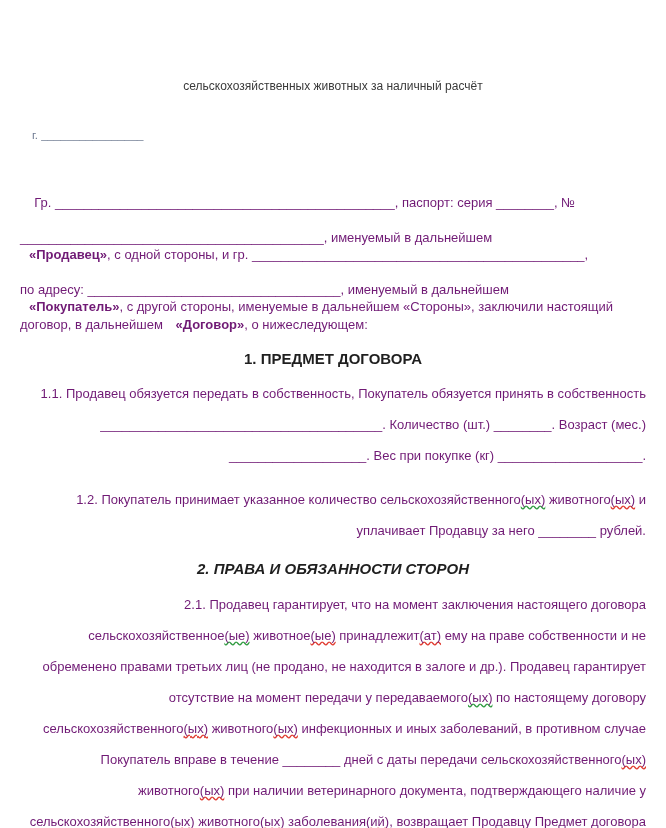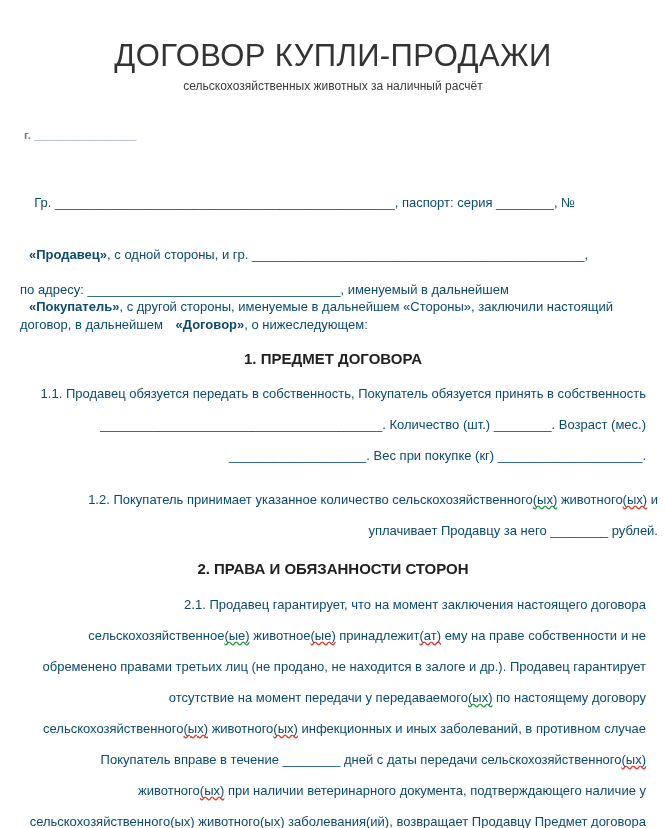--- a/index.html
+++ b/index.html
@@ -55,37 +55,36 @@
     left: 20px;
     top: 127px;
     width: 626px;
     height: 16px;
     font-size: 11.5px;
     color: #6f7b92;
     line-height: 16px;
   }
   .header-city {
     position: absolute;
-    left: 4px;
+    left: 12px;
     top: 0;
     white-space: nowrap;
-    font-weight: bold;
   }
   .header-date {
     position: absolute;
     right: 20px;
     top: 0;
     white-space: nowrap;
   }
 
   
   .para {
     position: absolute;
     font-size: 13px;
-    color: #0c4a6e;
+    color: #701a75;
   }
   .parties {
     left: 20px;
     top: 194px;
     width: 626px;
     line-height: 17.4px;
     text-align: left;
   }
   .parties .first-indent { padding-left: 7px; }
 
@@ -93,30 +92,30 @@
     position: absolute;
     left: 0;
     width: 666px;
     text-align: center;
     font-size: 15px;
     font-weight: bold;
     color: #1f1f1f;
     white-space: nowrap;
   }
   #heading-1 { top: 350px; }
-  #heading-2 { top: 560px; }
+  #heading-2 { top: 560px; font-style: italic; }
 
   .body-block {
     left: 20px;
     width: 626px;
     line-height: 31px;
     text-align: right;
   }
   #clause-11 { top: 378px; }
-  #clause-12 { top: 484px; margin-left: 12px; }
+  #clause-12 { top: 484px; }
   #clause-21 { top: 589px; }
 
   .u { white-space: pre; letter-spacing: 0px; }
 
   
   .sp-red {
     text-decoration: underline wavy #e03a2f;
     text-decoration-skip-ink: none;
     text-underline-offset: 1px;
   }
@@ -125,32 +124,31 @@
     text-decoration-skip-ink: none;
     text-underline-offset: 1px;
   }
   b { font-weight: bold; margin-left: 9px; }
 </style>
 </head>
 <body>
 
 <div class="page">
 
-  <div class="doc-title">ДОГОВОР КУПЛИ-ПРОДАЖИ</div>
 
   <div class="doc-subtitle">сельскохозяйственных животных за наличный расчёт</div>
 
   <div class="header-line">
     <span class="header-city">г. ________________</span>
   </div>
 
   <div class="para parties">
     <span class="first-indent u">  Гр. _______________________________________________, паспорт: серия ________, №</span><br>
     <br>
-    <br>
+    <span class="u">__________________________________________, именуемый в дальнейшем</span><br>
     <b>«Продавец»</b><span class="u">, с одной стороны, и гр. ______________________________________________,</span><br>
     <br>
     <span class="u">по адресу: ___________________________________, именуемый в дальнейшем</span><br>
     <b>«Покупатель»</b><span>, с другой стороны, именуемые в дальнейшем «Стороны», заключили настоящий</span><br>
     <span>договор, в дальнейшем </span><b>«Договор»</b><span>, о нижеследующем:</span>
   </div>
 
   <div class="sec-heading" id="heading-1">1. ПРЕДМЕТ ДОГОВОРА</div>
 
   <div class="para body-block" id="clause-11">

